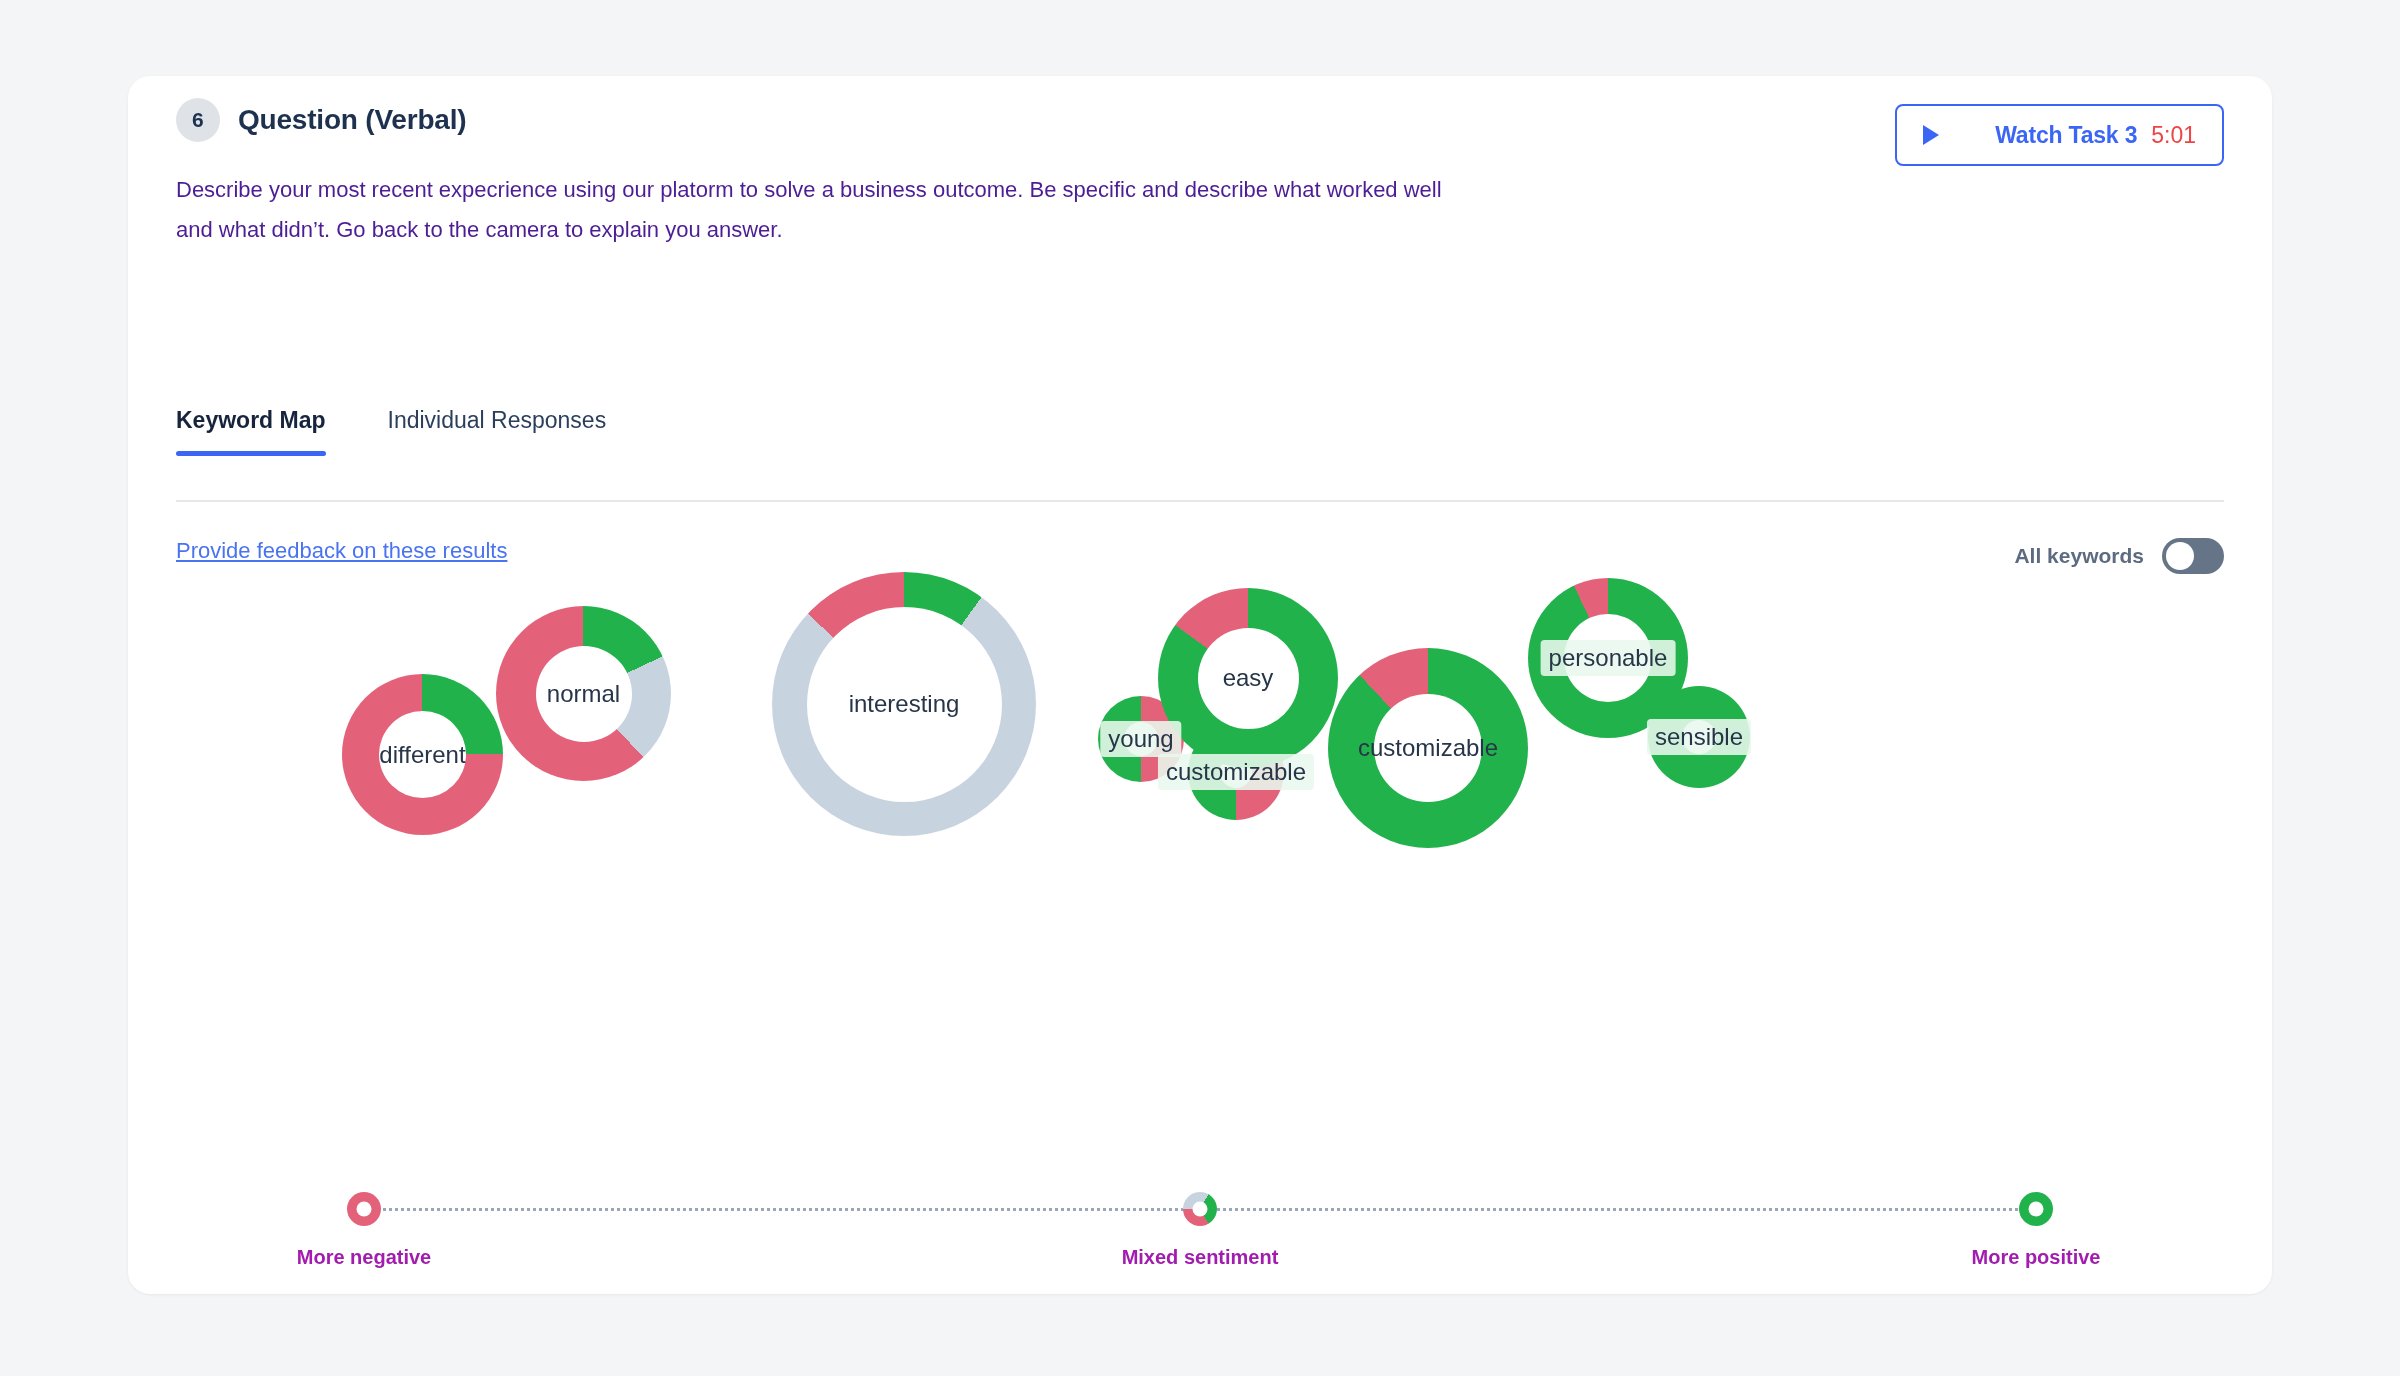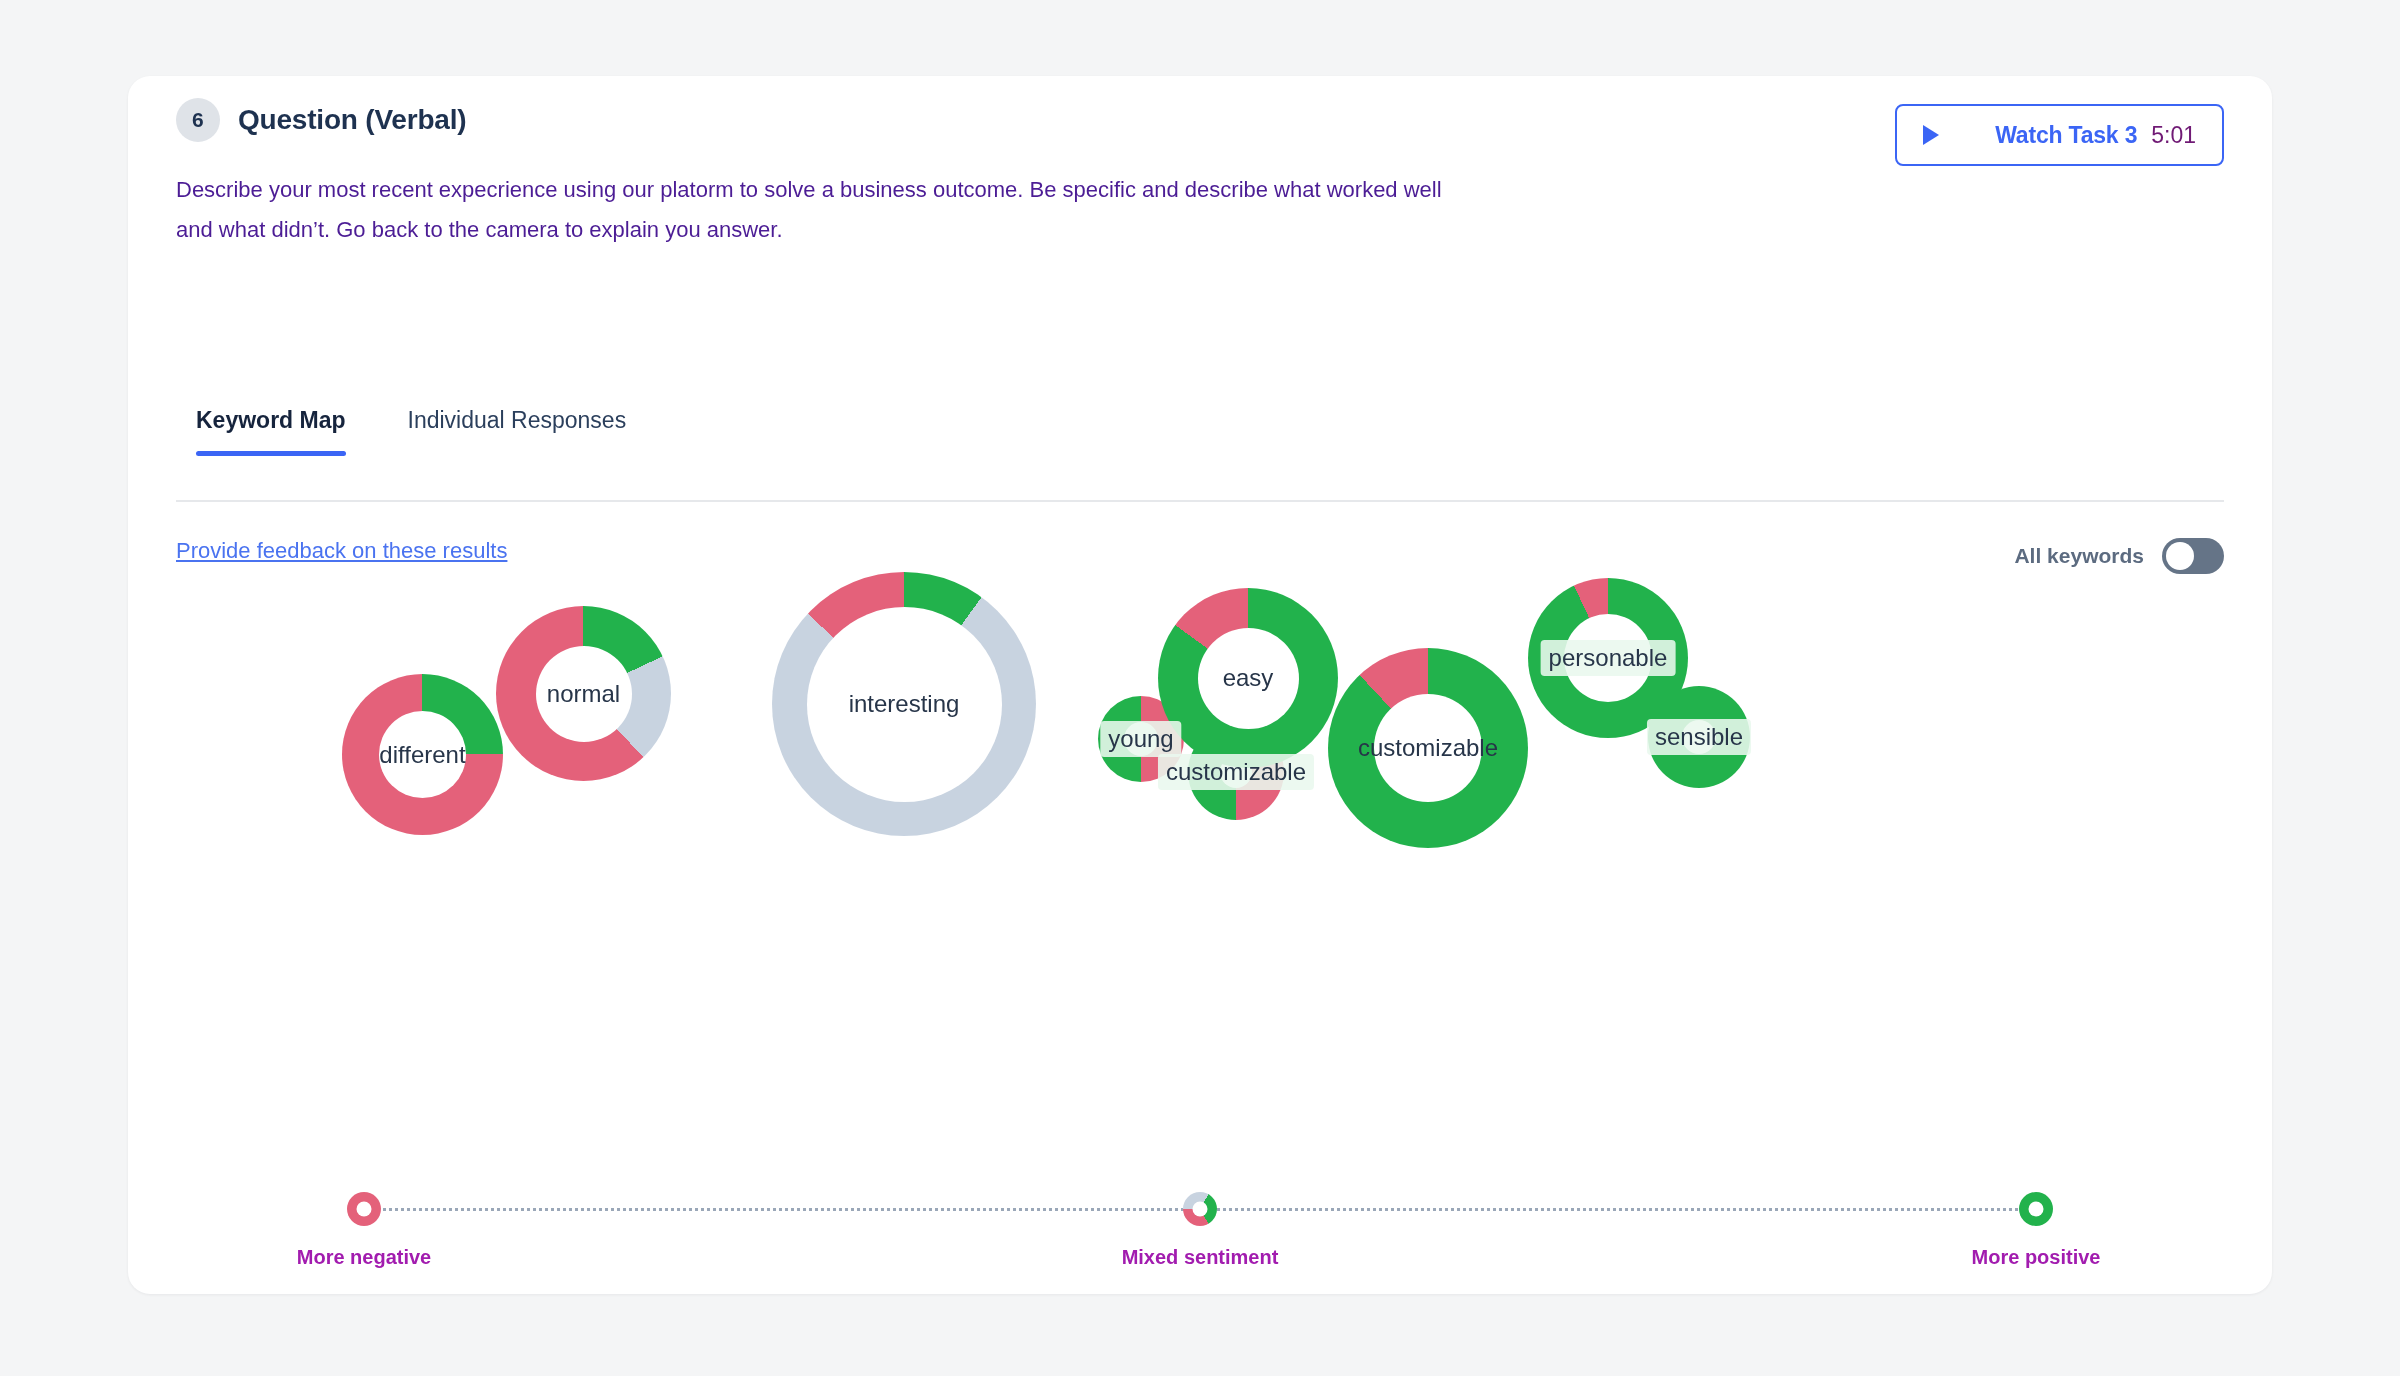--- a/index.html
+++ b/index.html
@@ -78,30 +78,29 @@
     border-top: 10px solid transparent;
     border-bottom: 10px solid transparent;
     margin-right: 2px;
   }
   .watch-label {
     font-size: 23px; font-weight: bold; color: #3B65F5;
     letter-spacing: -.2px;
     margin-left: 40px;
   }
   .watch-time {
-    font-size: 23px; font-weight: normal; color: #701a75;
+    font-size: 23px; font-weight: normal; color: #ef4444;
   }
 
   
   .tabs {
     position: absolute;
     left: 48px; top: 320px;
     display: flex; align-items: flex-end; gap: 62px;
     height: 60px;
-    margin-left: 20px;
   }
   .tab {
     position: relative;
     font-size: 23px;
     color: #2B3F5C;
     padding-bottom: 22px;
     cursor: pointer;
     white-space: nowrap;
   }
   .tab.active { font-weight: bold; color: #16243D; }

